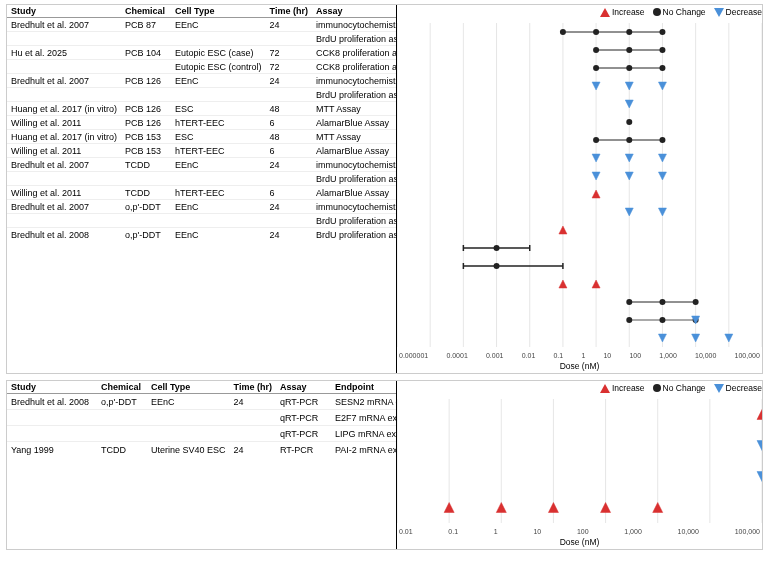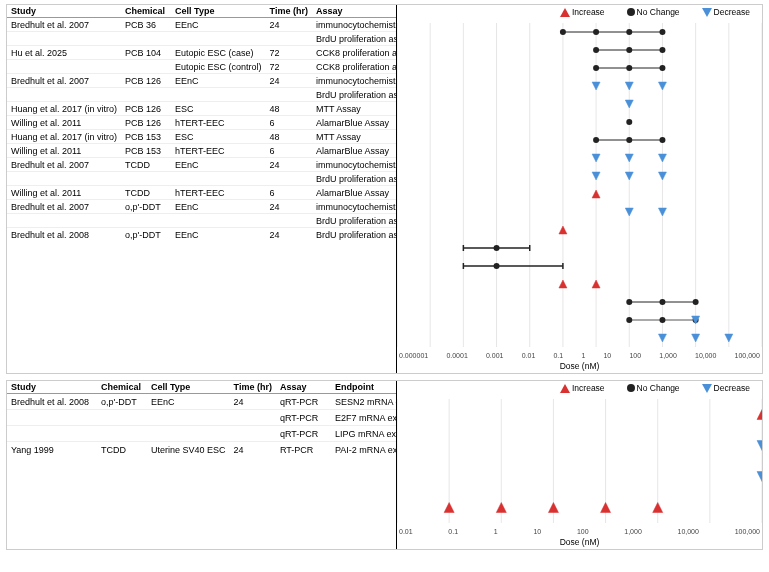--- a/index.html
+++ b/index.html
@@ -48,24 +48,24 @@
       border-bottom: 1px solid #eee;
       vertical-align: middle;
     }
     tr:last-child td { border-bottom: none; }
     .chart-section {
       background: #fff;
     }
     .legend {
       position: absolute;
       top: 2px;
-      right: 12px;
+      right: 0;
       display: flex;
       align-items: flex-end;
-      gap: 22px;
+      gap: 8px;
       font-size: 8.5px;
     }
     .legend-item {
       display: flex;
       align-items: center;
       gap: 2px;
     }
     .triangle-up {
       width: 0; height: 0;
       border-left: 5px solid transparent;
@@ -118,21 +118,21 @@
             <th style="min-width:50px;">Chemical</th>
             <th style="min-width:80px;">Cell Type</th>
             <th style="min-width:30px;">Time (hr)</th>
             <th style="min-width:80px;">Assay</th>
 
           </tr>
         </thead>
         <tbody id="panel1-tbody">
             <tr style="height: 14px;">
               <td>Bredhult et al. 2007</td>
-              <td>PCB 36</td>
+              <td>PCB 87</td>
               <td>EEnC</td>
               <td>24</td>
               <td>immunocytochemistry</td>
             </tr>
             <tr style="height: 14px;">
               <td></td>
               <td></td>
               <td></td>
               <td></td>
               <td>BrdU proliferation assay</td>

